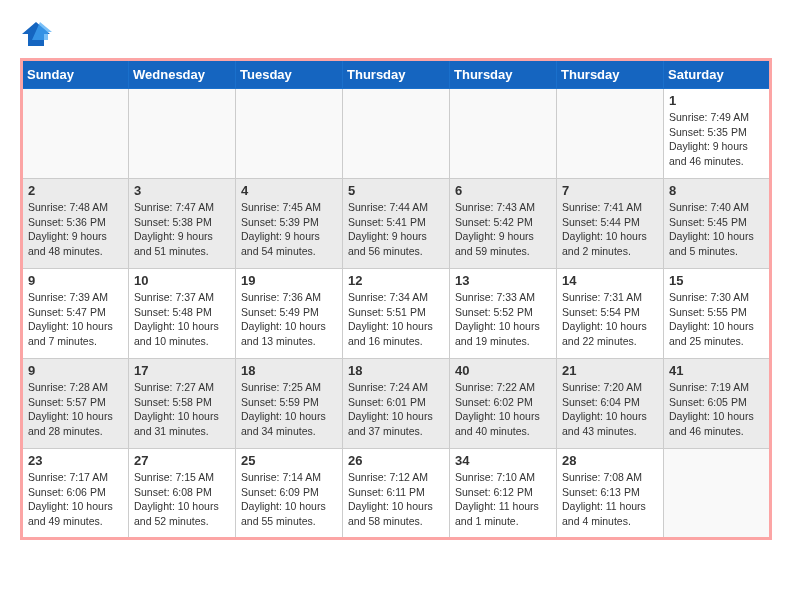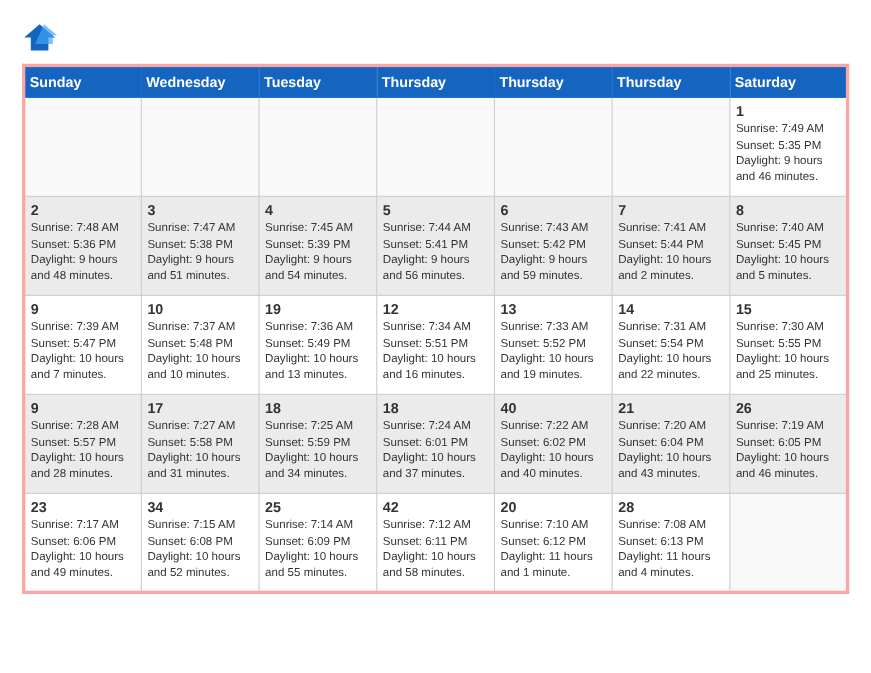--- a/index.html
+++ b/index.html
@@ -212,43 +212,43 @@
         </td>
         <td>
           <div class="day-num">40</div>
           <div class="day-info">Sunrise: 7:22 AM<br>Sunset: 6:02 PM<br>Daylight: 10 hours and 40 minutes.</div>
         </td>
         <td>
           <div class="day-num">21</div>
           <div class="day-info">Sunrise: 7:20 AM<br>Sunset: 6:04 PM<br>Daylight: 10 hours and 43 minutes.</div>
         </td>
         <td>
-          <div class="day-num">26</div>
+          <div class="day-num">41</div>
           <div class="day-info">Sunrise: 7:19 AM<br>Sunset: 6:05 PM<br>Daylight: 10 hours and 46 minutes.</div>
         </td>
       </tr>
       <tr class="row-odd">
         <td>
           <div class="day-num">23</div>
           <div class="day-info">Sunrise: 7:17 AM<br>Sunset: 6:06 PM<br>Daylight: 10 hours and 49 minutes.</div>
         </td>
         <td>
-          <div class="day-num">34</div>
+          <div class="day-num">27</div>
           <div class="day-info">Sunrise: 7:15 AM<br>Sunset: 6:08 PM<br>Daylight: 10 hours and 52 minutes.</div>
         </td>
         <td>
           <div class="day-num">25</div>
           <div class="day-info">Sunrise: 7:14 AM<br>Sunset: 6:09 PM<br>Daylight: 10 hours and 55 minutes.</div>
         </td>
         <td>
-          <div class="day-num">42</div>
+          <div class="day-num">26</div>
           <div class="day-info">Sunrise: 7:12 AM<br>Sunset: 6:11 PM<br>Daylight: 10 hours and 58 minutes.</div>
         </td>
         <td>
-          <div class="day-num">20</div>
+          <div class="day-num">34</div>
           <div class="day-info">Sunrise: 7:10 AM<br>Sunset: 6:12 PM<br>Daylight: 11 hours and 1 minute.</div>
         </td>
         <td>
           <div class="day-num">28</div>
           <div class="day-info">Sunrise: 7:08 AM<br>Sunset: 6:13 PM<br>Daylight: 11 hours and 4 minutes.</div>
         </td>
         <td class="empty"></td>
       </tr>
     </tbody>
 </table>

